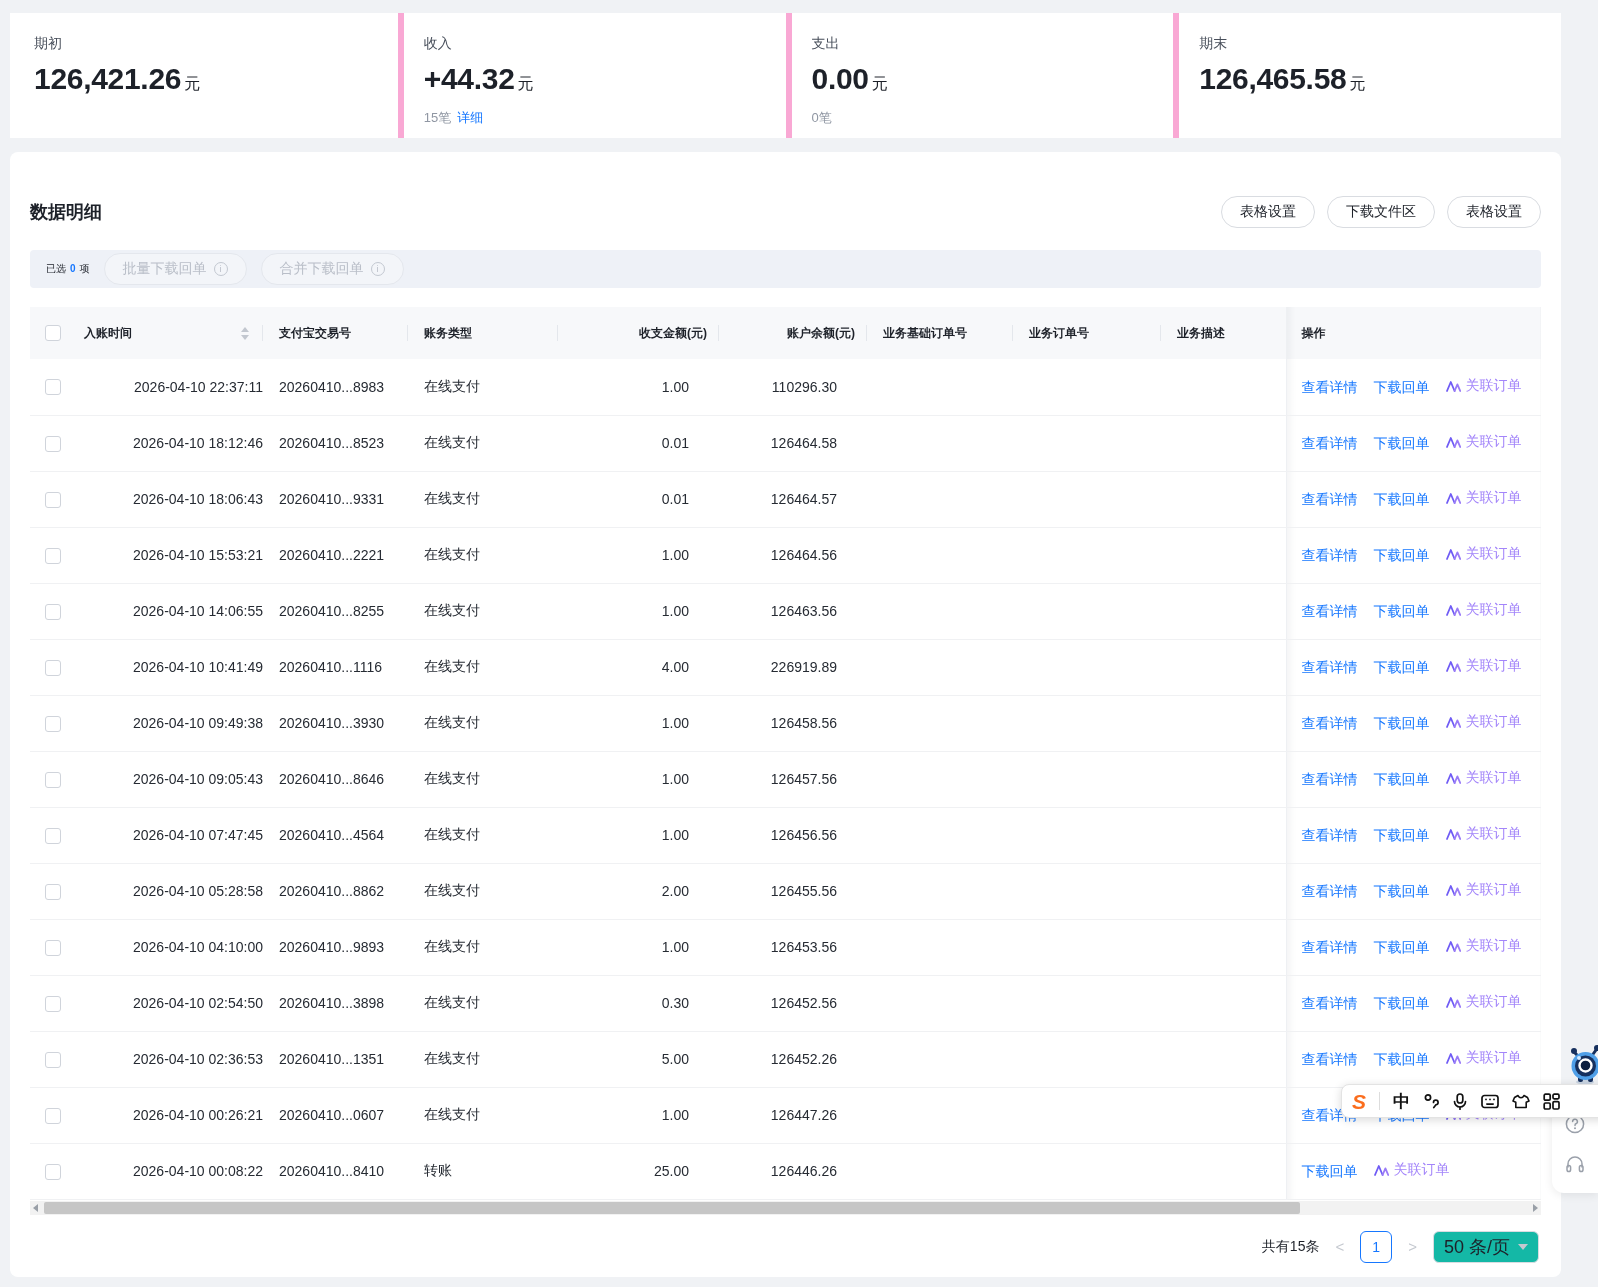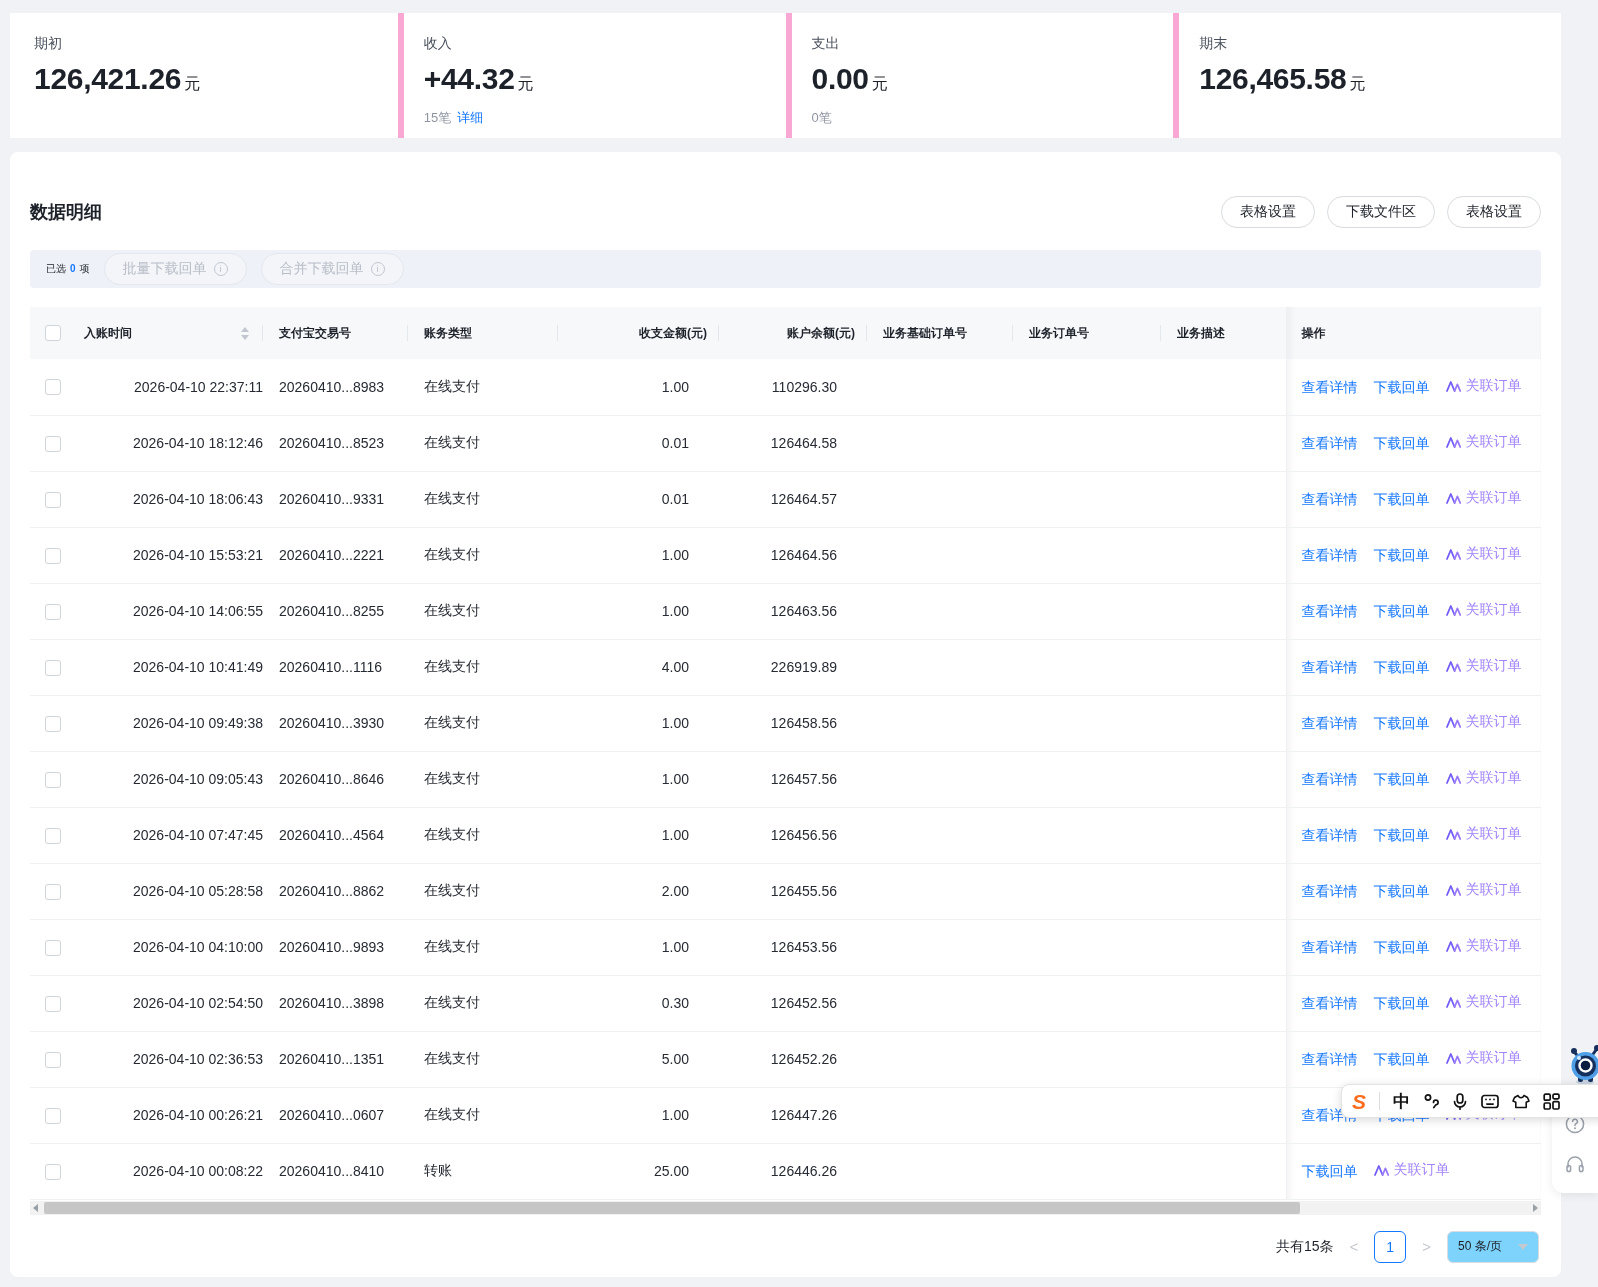--- a/index.html
+++ b/index.html
@@ -92,23 +92,23 @@
   .harrow.right { right:3px; border-left:5px solid #9aa0a8; }
   
   .pager { height:42px; margin-top:11px; display:flex; align-items:center; justify-content:flex-end; gap:16px; padding-right:2px; }
   .pg-total { font-size:14px; color:#1d2129; }
   .pg-nav { color:#c4c8cf; font-size:15px; cursor:pointer; user-select:none; }
   .pg-cur {
     width:32px; height:32px; border:1px solid #1677ff; border-radius:6px; color:#1677ff;
     display:flex; align-items:center; justify-content:center; font-size:14px; background:#fff; cursor:pointer;
   }
   .pg-size {
-    height:32px; min-width:92px; border:1px solid #d9dce1; border-radius:6px; background:#7dd3fc;
-    display:flex; align-items:center; justify-content:space-between; padding:0 10px; gap:8px;
-    font-size:12px; color:#1d2129; cursor:pointer;
+    height:32px; min-width:92px; border:1px solid #d9dce1; border-radius:6px; background:#14b8a6;
+    display:flex; align-items:center; justify-content:flex-end; padding:0 10px; gap:8px;
+    font-size:18px; color:#1d2129; cursor:pointer;
   }
   .chev-dn { width:0; height:0; border-left:5px solid transparent; border-right:5px solid transparent; border-top:6px solid #c4c8cf; }
   
   .robot { position:absolute; left:1564px; top:1038px; z-index:50; }
   .ime-bar {
     position:absolute; left:1341px; top:1084px; width:270px; height:34px; z-index:60;
     background:#fff; border:1px solid #e3e3e3; border-radius:8px;
     box-shadow:0 2px 10px rgba(0,0,0,.15);
     display:flex; align-items:center; padding:0 10px; gap:13px;
   }

